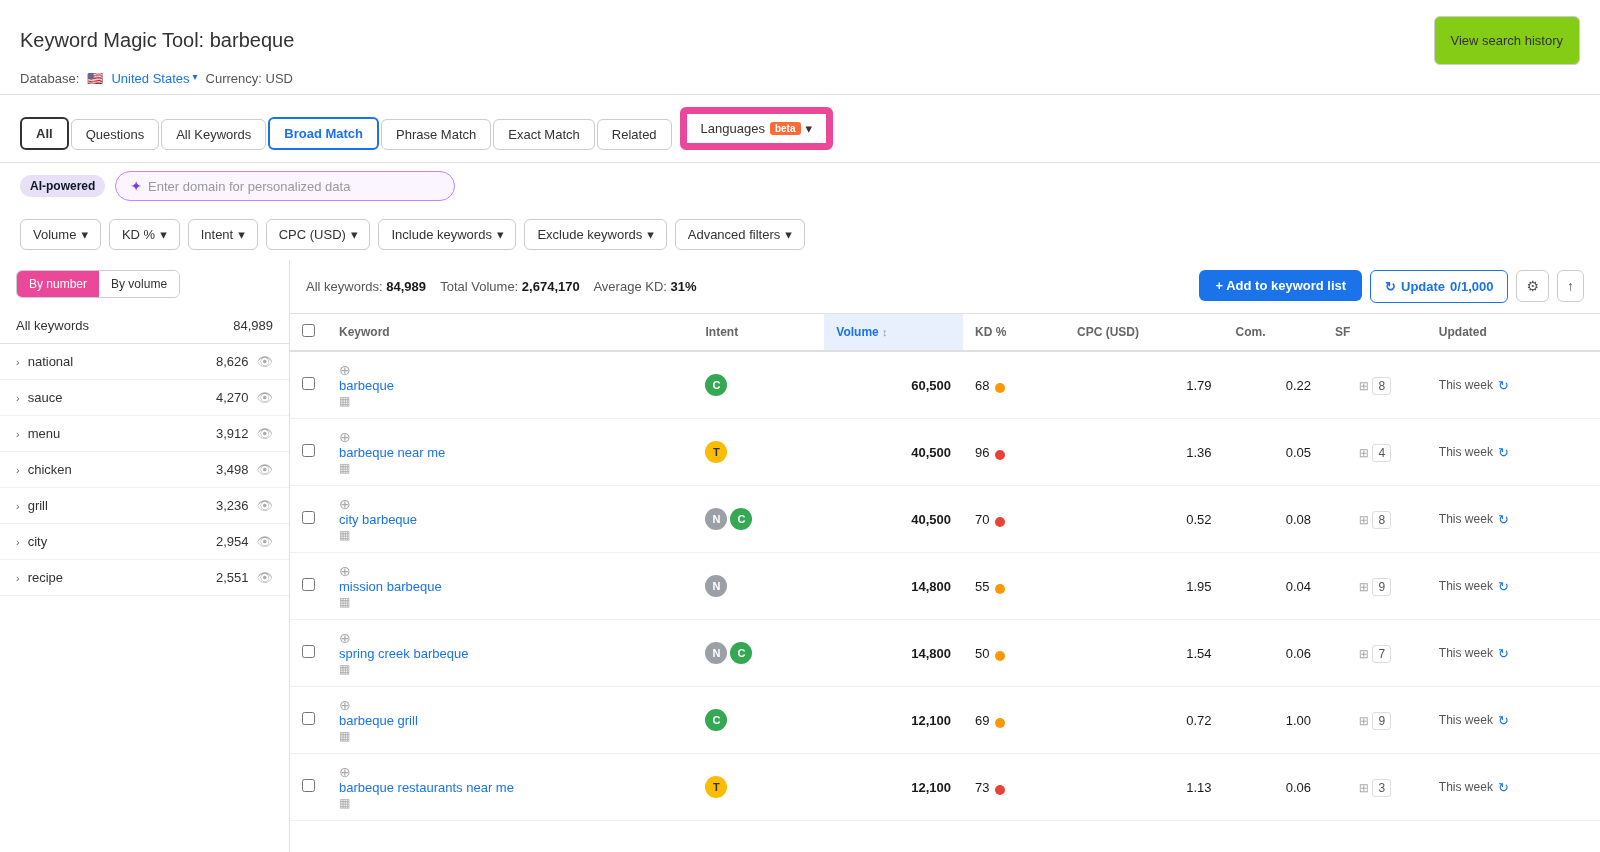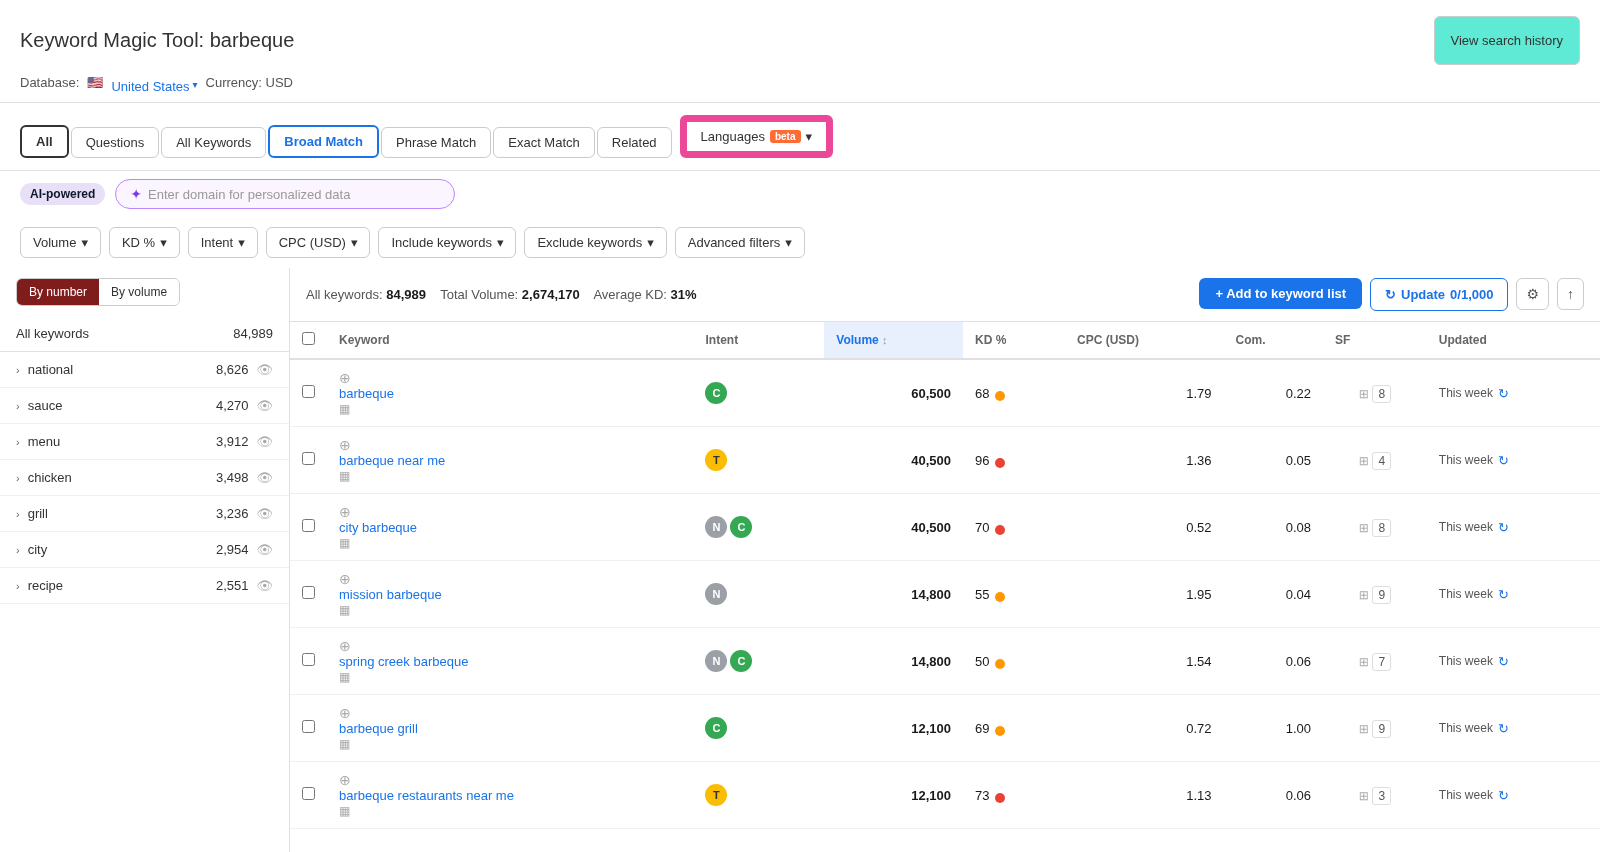--- a/index.html
+++ b/index.html
@@ -3,23 +3,23 @@
   <meta charset="utf-8">
   <style>
     * { box-sizing: border-box; margin: 0; padding: 0; }
     body { font-family: Arial, sans-serif; font-size: 14px; background: #fff; color: #1a1a1a; }
     
     .header { padding: 16px 20px 8px; border-bottom: 1px solid #e0e0e0; }
     .title-row { display: flex; justify-content: space-between; align-items: center; margin-bottom: 6px; }
     .title { font-size: 20px; font-weight: 600; }
     .title span { color: #333; font-weight: 400; }
     .title-keyword { color: #1a73e8; font-weight: 700; }
-    .view-history-btn { border: 1px solid #ccc; background: #5eead4; padding: 16px 16px; border-radius: 6px; cursor: pointer; font-size: 13px; color: #333; }
+    .view-history-btn { border: 1px solid #ccc; background: #84cc16; padding: 16px 16px; border-radius: 6px; cursor: pointer; font-size: 13px; color: #333; }
     .subtitle-row { display: flex; align-items: center; gap: 8px; font-size: 13px; color: #555; }
-    .db-link { color: #1a73e8; text-decoration: none; display: flex; align-items: flex-start; gap: 3px; margin-top: 8px; }
+    .db-link { color: #1a73e8; text-decoration: none; display: flex; align-items: flex-start; gap: 3px; }
     .chevron { font-size: 10px; }
     
     .tabs-row { padding: 12px 20px; display: flex; align-items: flex-end; gap: 2px; border-bottom: 1px solid #e0e0e0; flex-wrap: wrap; }
     .tab-btn { padding: 7px 14px; border-radius: 6px; border: 1px solid #ccc; background: #fff; cursor: pointer; font-size: 13px; color: #333; white-space: nowrap; }
     .tab-btn.active { border: 2px solid #1a73e8; color: #1a73e8; font-weight: 600; background: #fff; }
     .tab-btn.all-active { border: 2px solid #333; background: #fff; font-weight: 600; }
     .lang-btn { display: flex; align-items: center; gap: 5px; padding: 7px 14px; border-radius: 6px; border: 7px solid #ec4899; background: #fff; cursor: pointer; font-size: 13px; color: #333; margin-left: 6px; }
     .beta-badge { background: #ff6b35; color: #fff; font-size: 10px; padding: 1px 5px; border-radius: 3px; font-weight: 600; }
     
     .ai-row { padding: 8px 20px; display: flex; align-items: center; gap: 10px; }
@@ -29,21 +29,21 @@
     
     .filters-row { padding: 10px 20px; display: flex; align-items: center; gap: 8px; flex-wrap: wrap; }
     .filter-btn { display: flex; align-items: center; gap: 5px; padding: 7px 12px; border-radius: 6px; border: 1px solid #ccc; background: #fff; cursor: pointer; font-size: 13px; color: #333; }
     
     .main { display: flex; height: calc(852px - 230px); }
     
     .sidebar { width: 290px; border-right: 1px solid #e0e0e0; overflow-y: auto; flex-shrink: 0; }
     .sidebar-header { padding: 10px 16px; display: flex; justify-content: space-between; align-items: center; }
     .sort-btns { display: flex; gap: 0; border: 1px solid #ccc; border-radius: 6px; overflow: hidden; }
     .sort-btn { padding: 6px 12px; border: none; background: #fff; cursor: pointer; font-size: 12px; color: #333; }
-    .sort-btn.active { background: #7f1d1d; color: #fff; }
+    .sort-btn.active { background: #ec4899; color: #fff; }
     .sidebar-item { display: flex; align-items: center; padding: 10px 16px; cursor: pointer; gap: 8px; border-bottom: 1px solid #f0f0f0; }
     .sidebar-item-chevron { color: #666; font-size: 11px; }
     .sidebar-item-label { flex: 1; font-size: 13px; color: #333; }
     .sidebar-item-count { font-size: 13px; color: #333; font-weight: 500; }
     .sidebar-item-eye { color: #aaa; font-size: 13px; cursor: pointer; }
     .sidebar-all { display: flex; align-items: center; padding: 10px 16px; border-bottom: 1px solid #e0e0e0; }
     .sidebar-all-label { flex: 1; font-size: 13px; color: #333; font-weight: 500; }
     .sidebar-all-count { font-size: 13px; color: #333; font-weight: 500; }
     
     .content { flex: 1; overflow: hidden; display: flex; flex-direction: column; }

